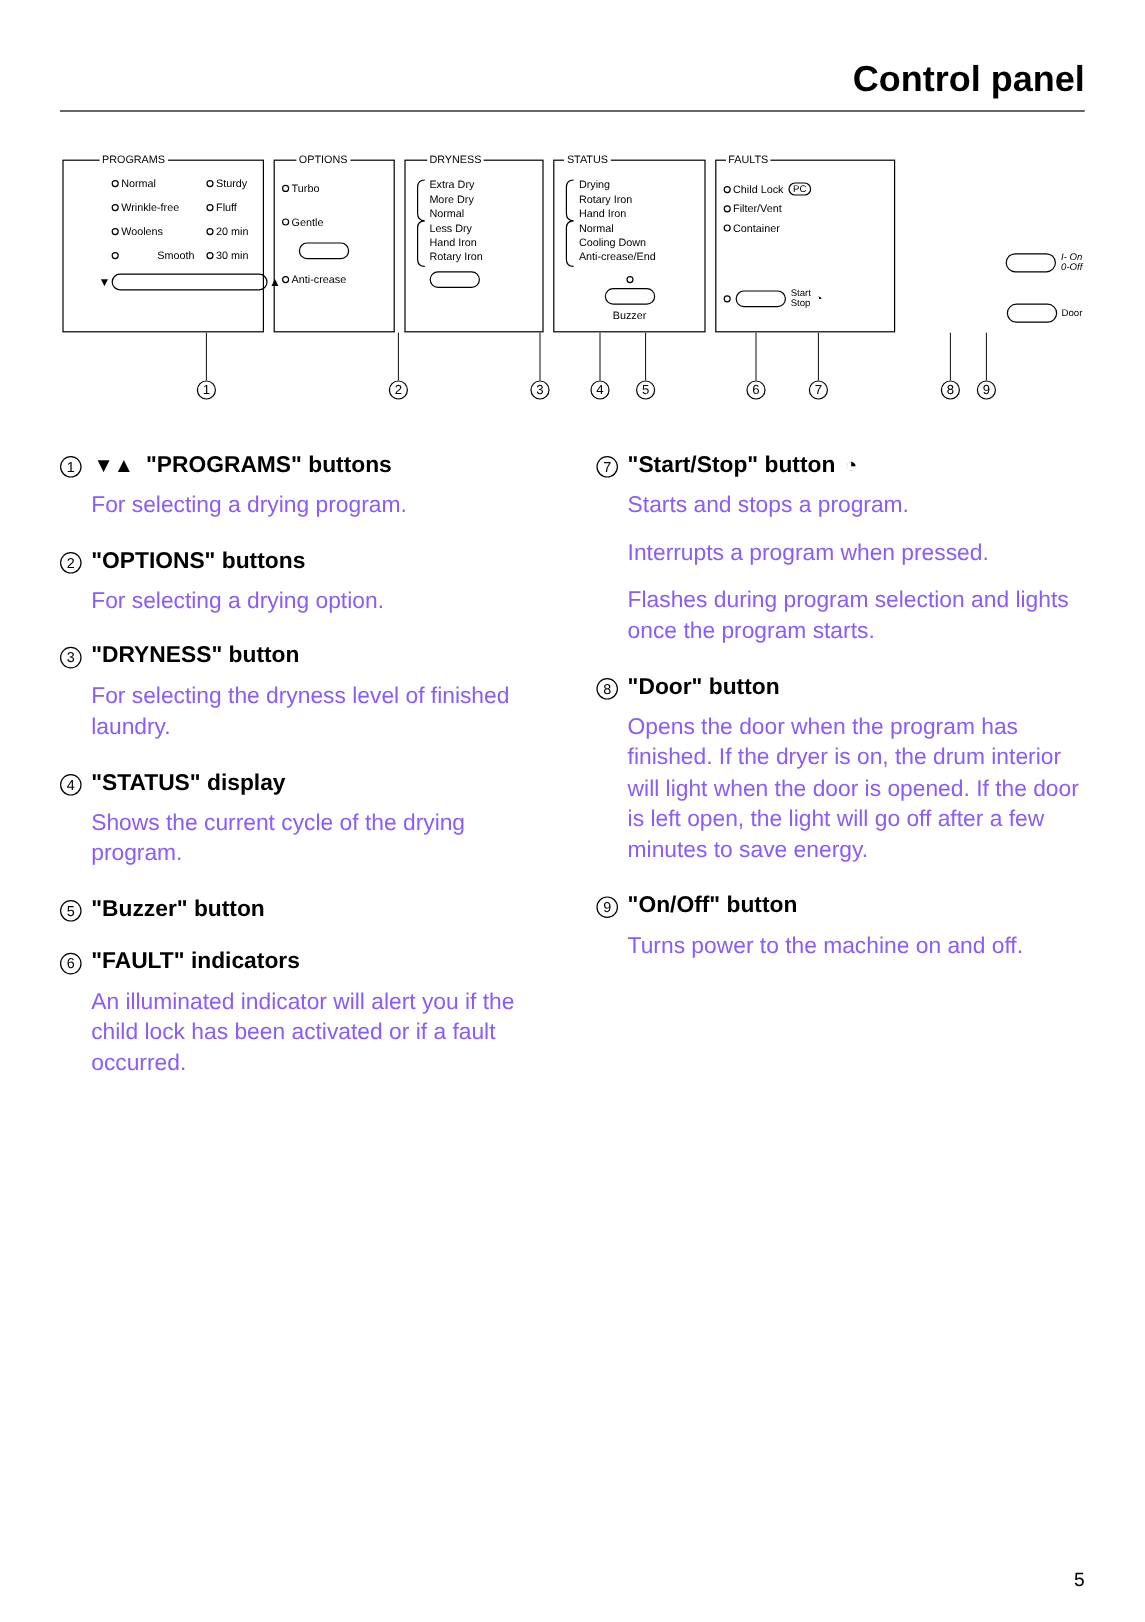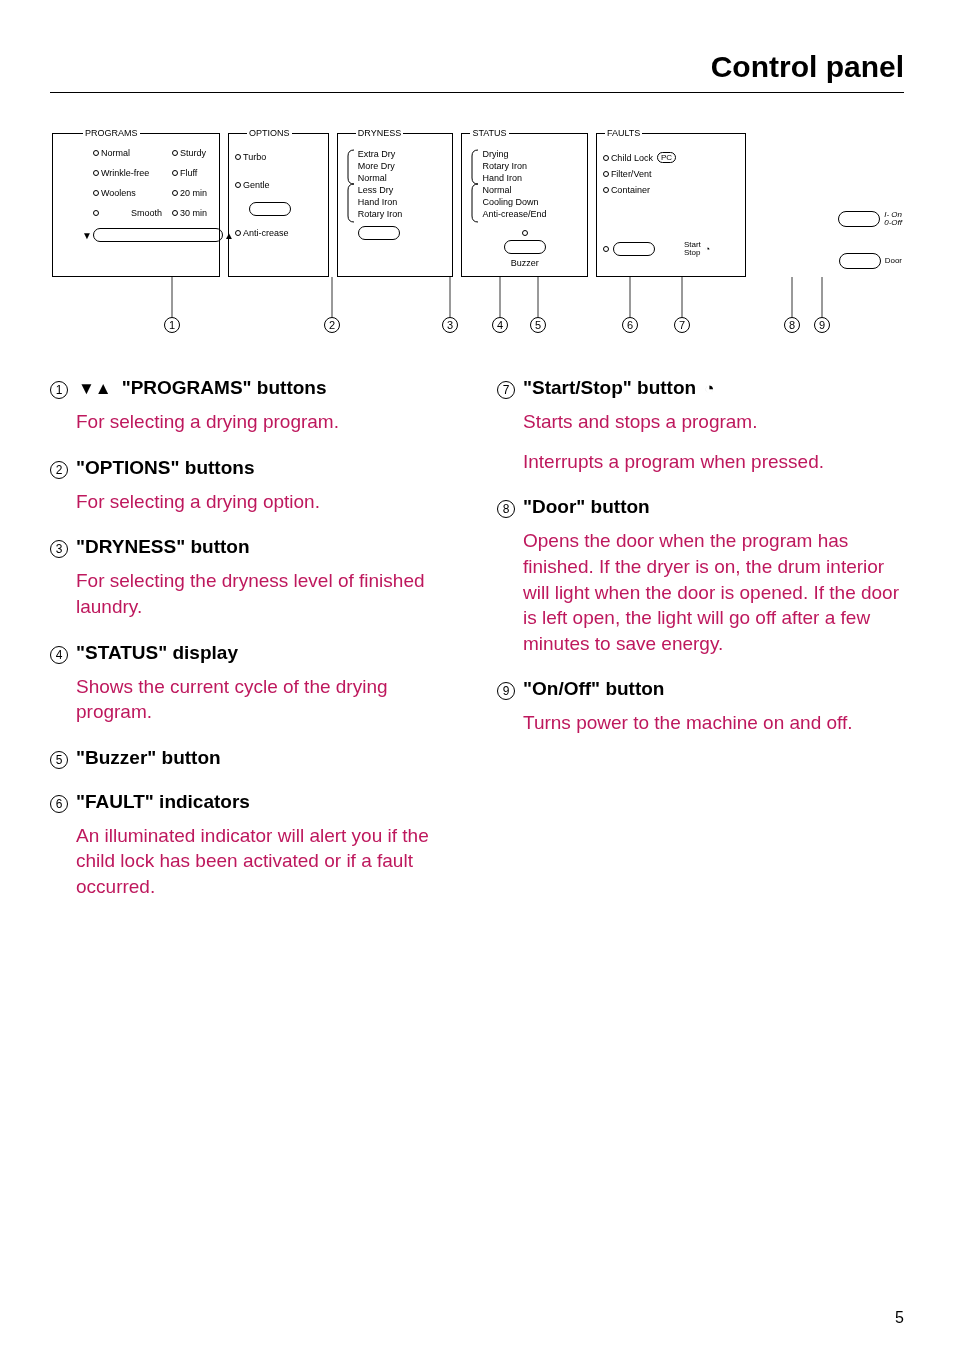--- a/index.html
+++ b/index.html
@@ -132,21 +132,21 @@
       flex-shrink: 0;
     }
     .item-title {
       font-weight: bold;
       font-size: 19px;
     }
     .arrows-inline { font-size: 17px; margin-left: 2px; margin-right: 2px; }
     .item-desc {
       font-size: 19px;
       line-height: 1.35;
-      color: #be185d;
+      color: #8b5cf6;
       padding-left: 26px;
       margin-bottom: 14px;
     }
     .page-number {
       position: absolute;
       bottom: 25px;
       right: 50px;
       font-size: 16px;
     }
   </style>
@@ -280,21 +280,21 @@
             <span>Filter/Vent</span>
           </div>
         <div class="radio-row">
             <span class="circ"></span>
             <span>Container</span>
           </div>
       </div>
       <div class="start-row" style="margin-top:42px;">
         <span class="circ"></span>
         <div class="buzzer-btn"></div>
-        <span style="font-size:8px;line-height:8px;white-space:pre;margin-left:25px;">Start
+        <span style="font-size:8px;line-height:8px;white-space:pre;">Start
 Stop</span>
         <span class="clock-icon">◔</span>
       </div>
     </div>
 
     <div class="panel-box box-right">
       <div class="right-col">
         <div class="rrow" style="margin-top:72px;">
           <div class="rbtn"></div>
           <span class="rbtn-label" style="white-space:pre;font-style:italic;">I- On
@@ -380,20 +380,21 @@
 
   <div class="col">
     <div class="item">
       <div class="item-head">
         <span class="num-badge">7</span>
         <span class="item-title">"Start/Stop" button</span>
         <span class="clock-icon" style="font-size:17px;">◔</span>
       </div>
       <div class="item-desc">Starts and stops a program.</div>
       <div class="item-desc">Interrupts a program when pressed.</div>
+      <div class="item-desc">Flashes during program selection and lights once the program starts.</div>
     </div>
     <div class="item">
       <div class="item-head">
         <span class="num-badge">8</span>
         <span class="item-title">"Door" button</span>
       </div>
       <div class="item-desc">Opens the door when the program has finished. If the dryer is on, the drum interior will light when the door is opened. If the door is left open, the light will go off after a few minutes to save energy.</div>
     </div>
     <div class="item">
       <div class="item-head">

